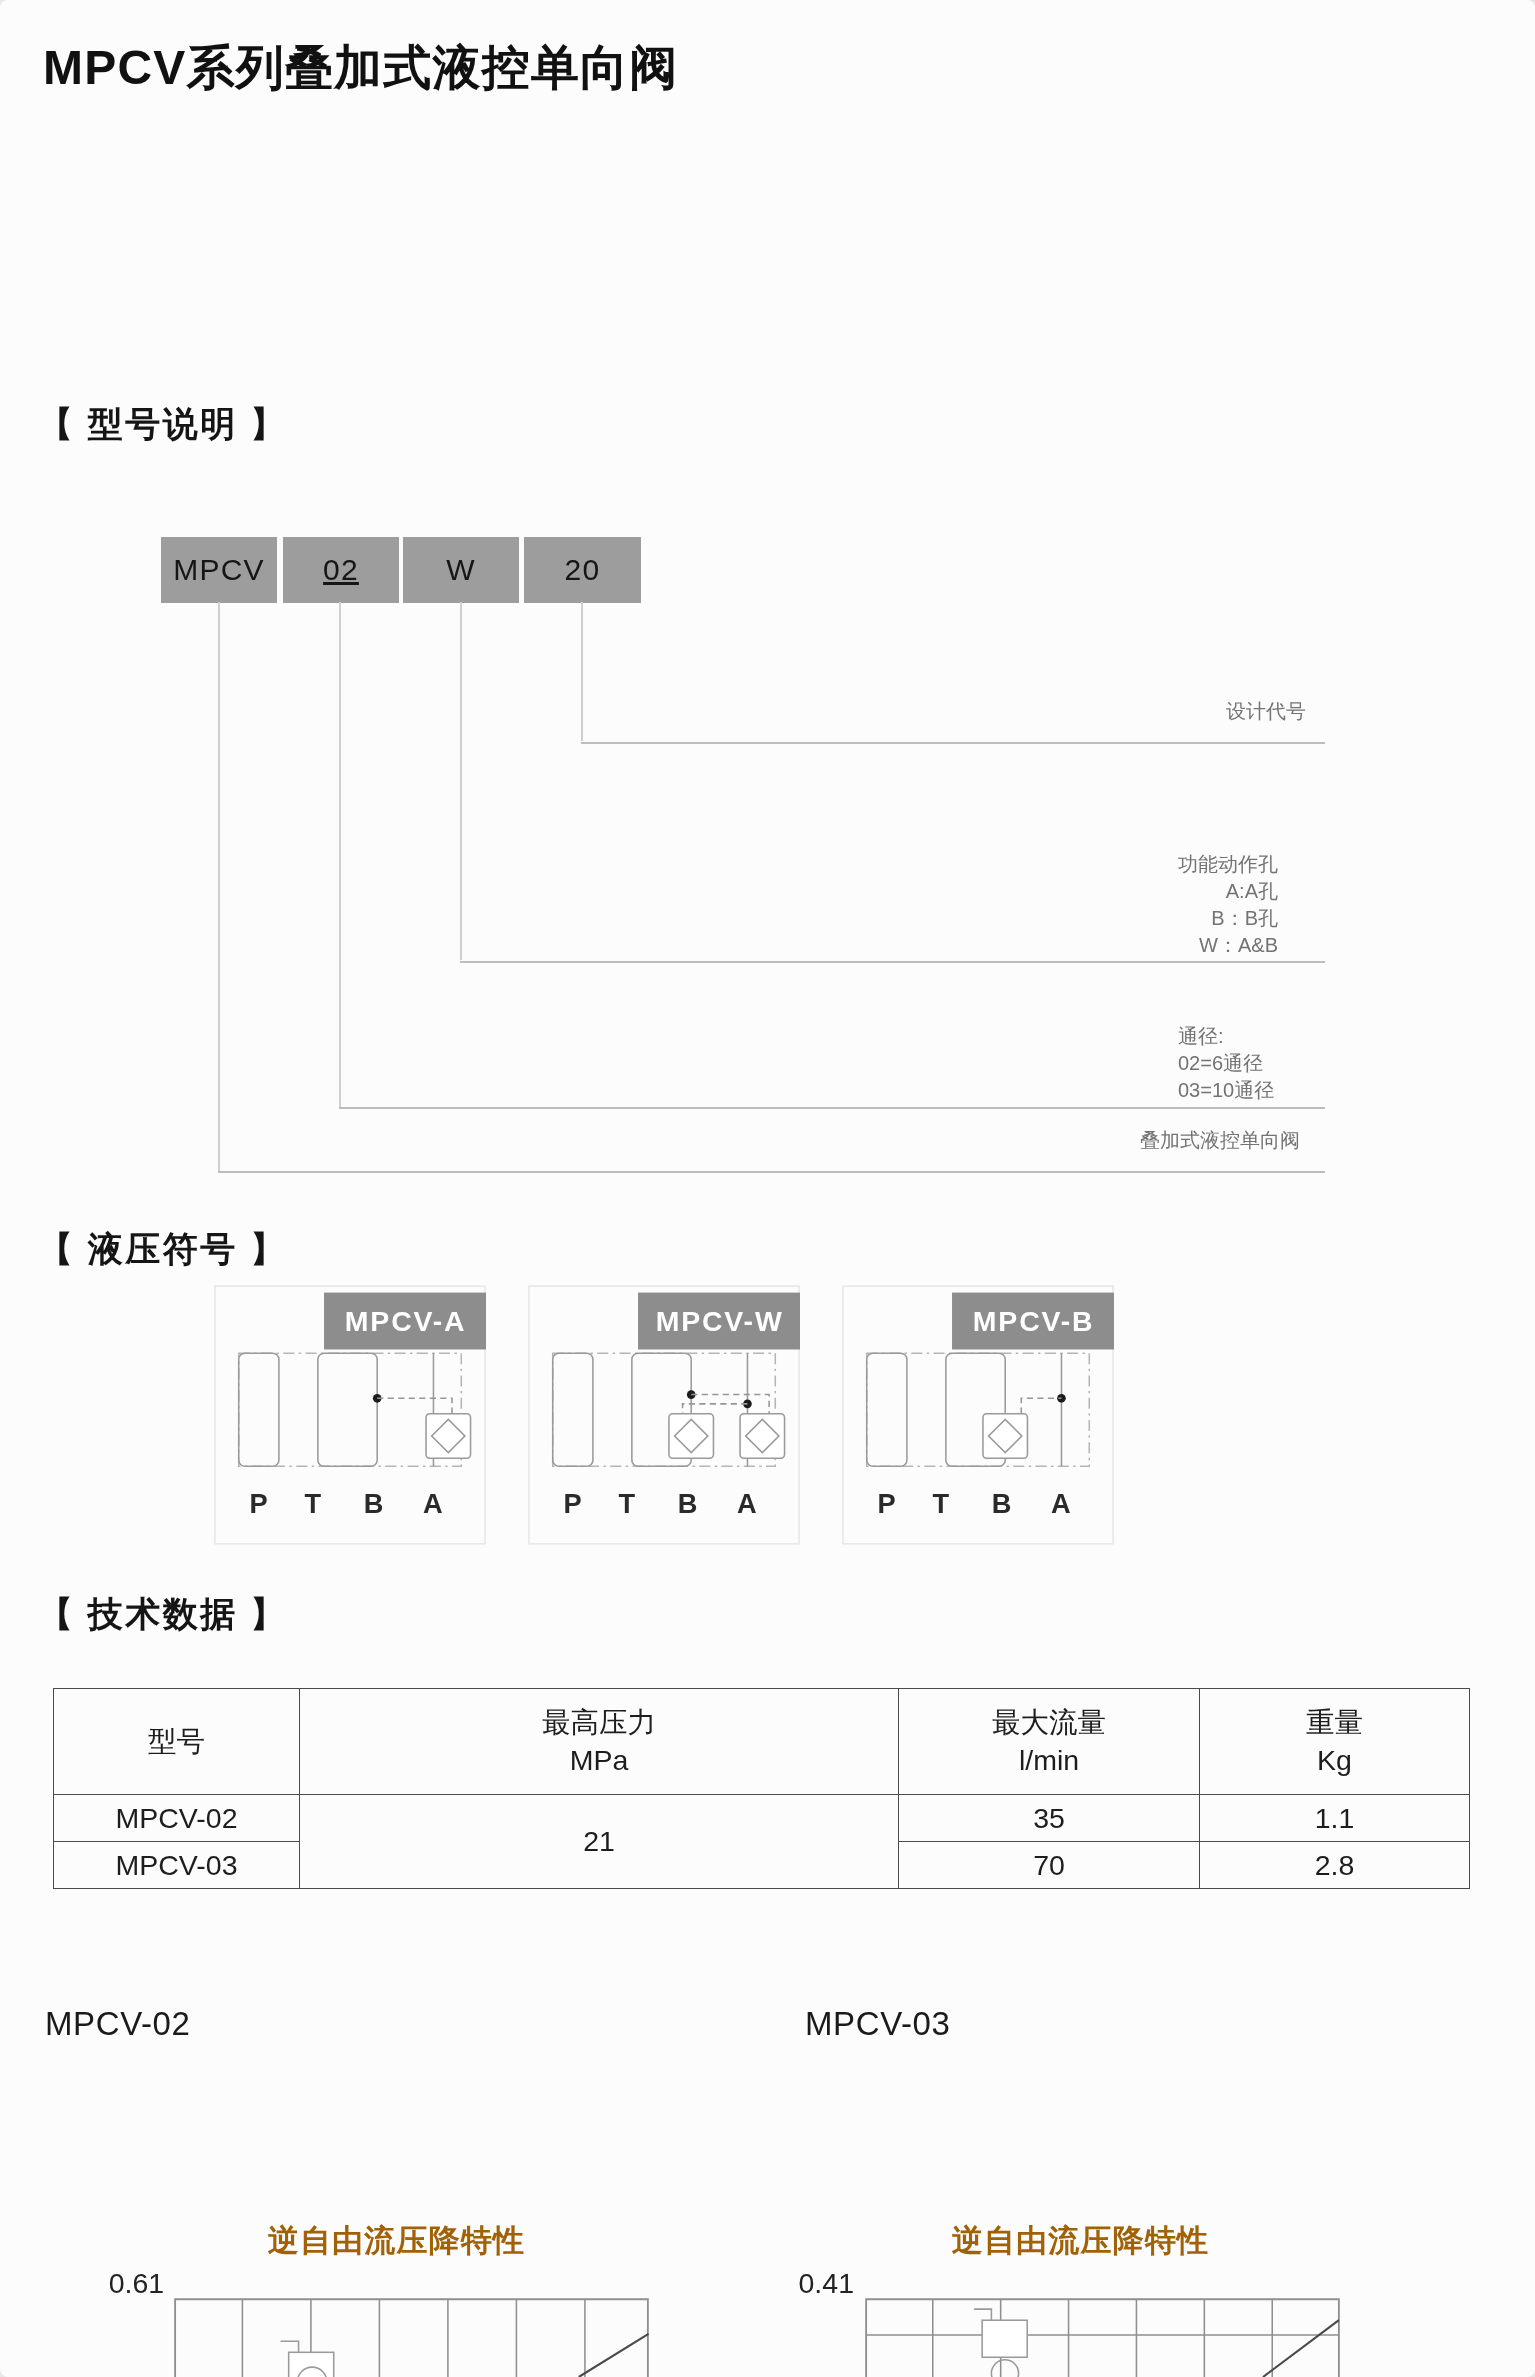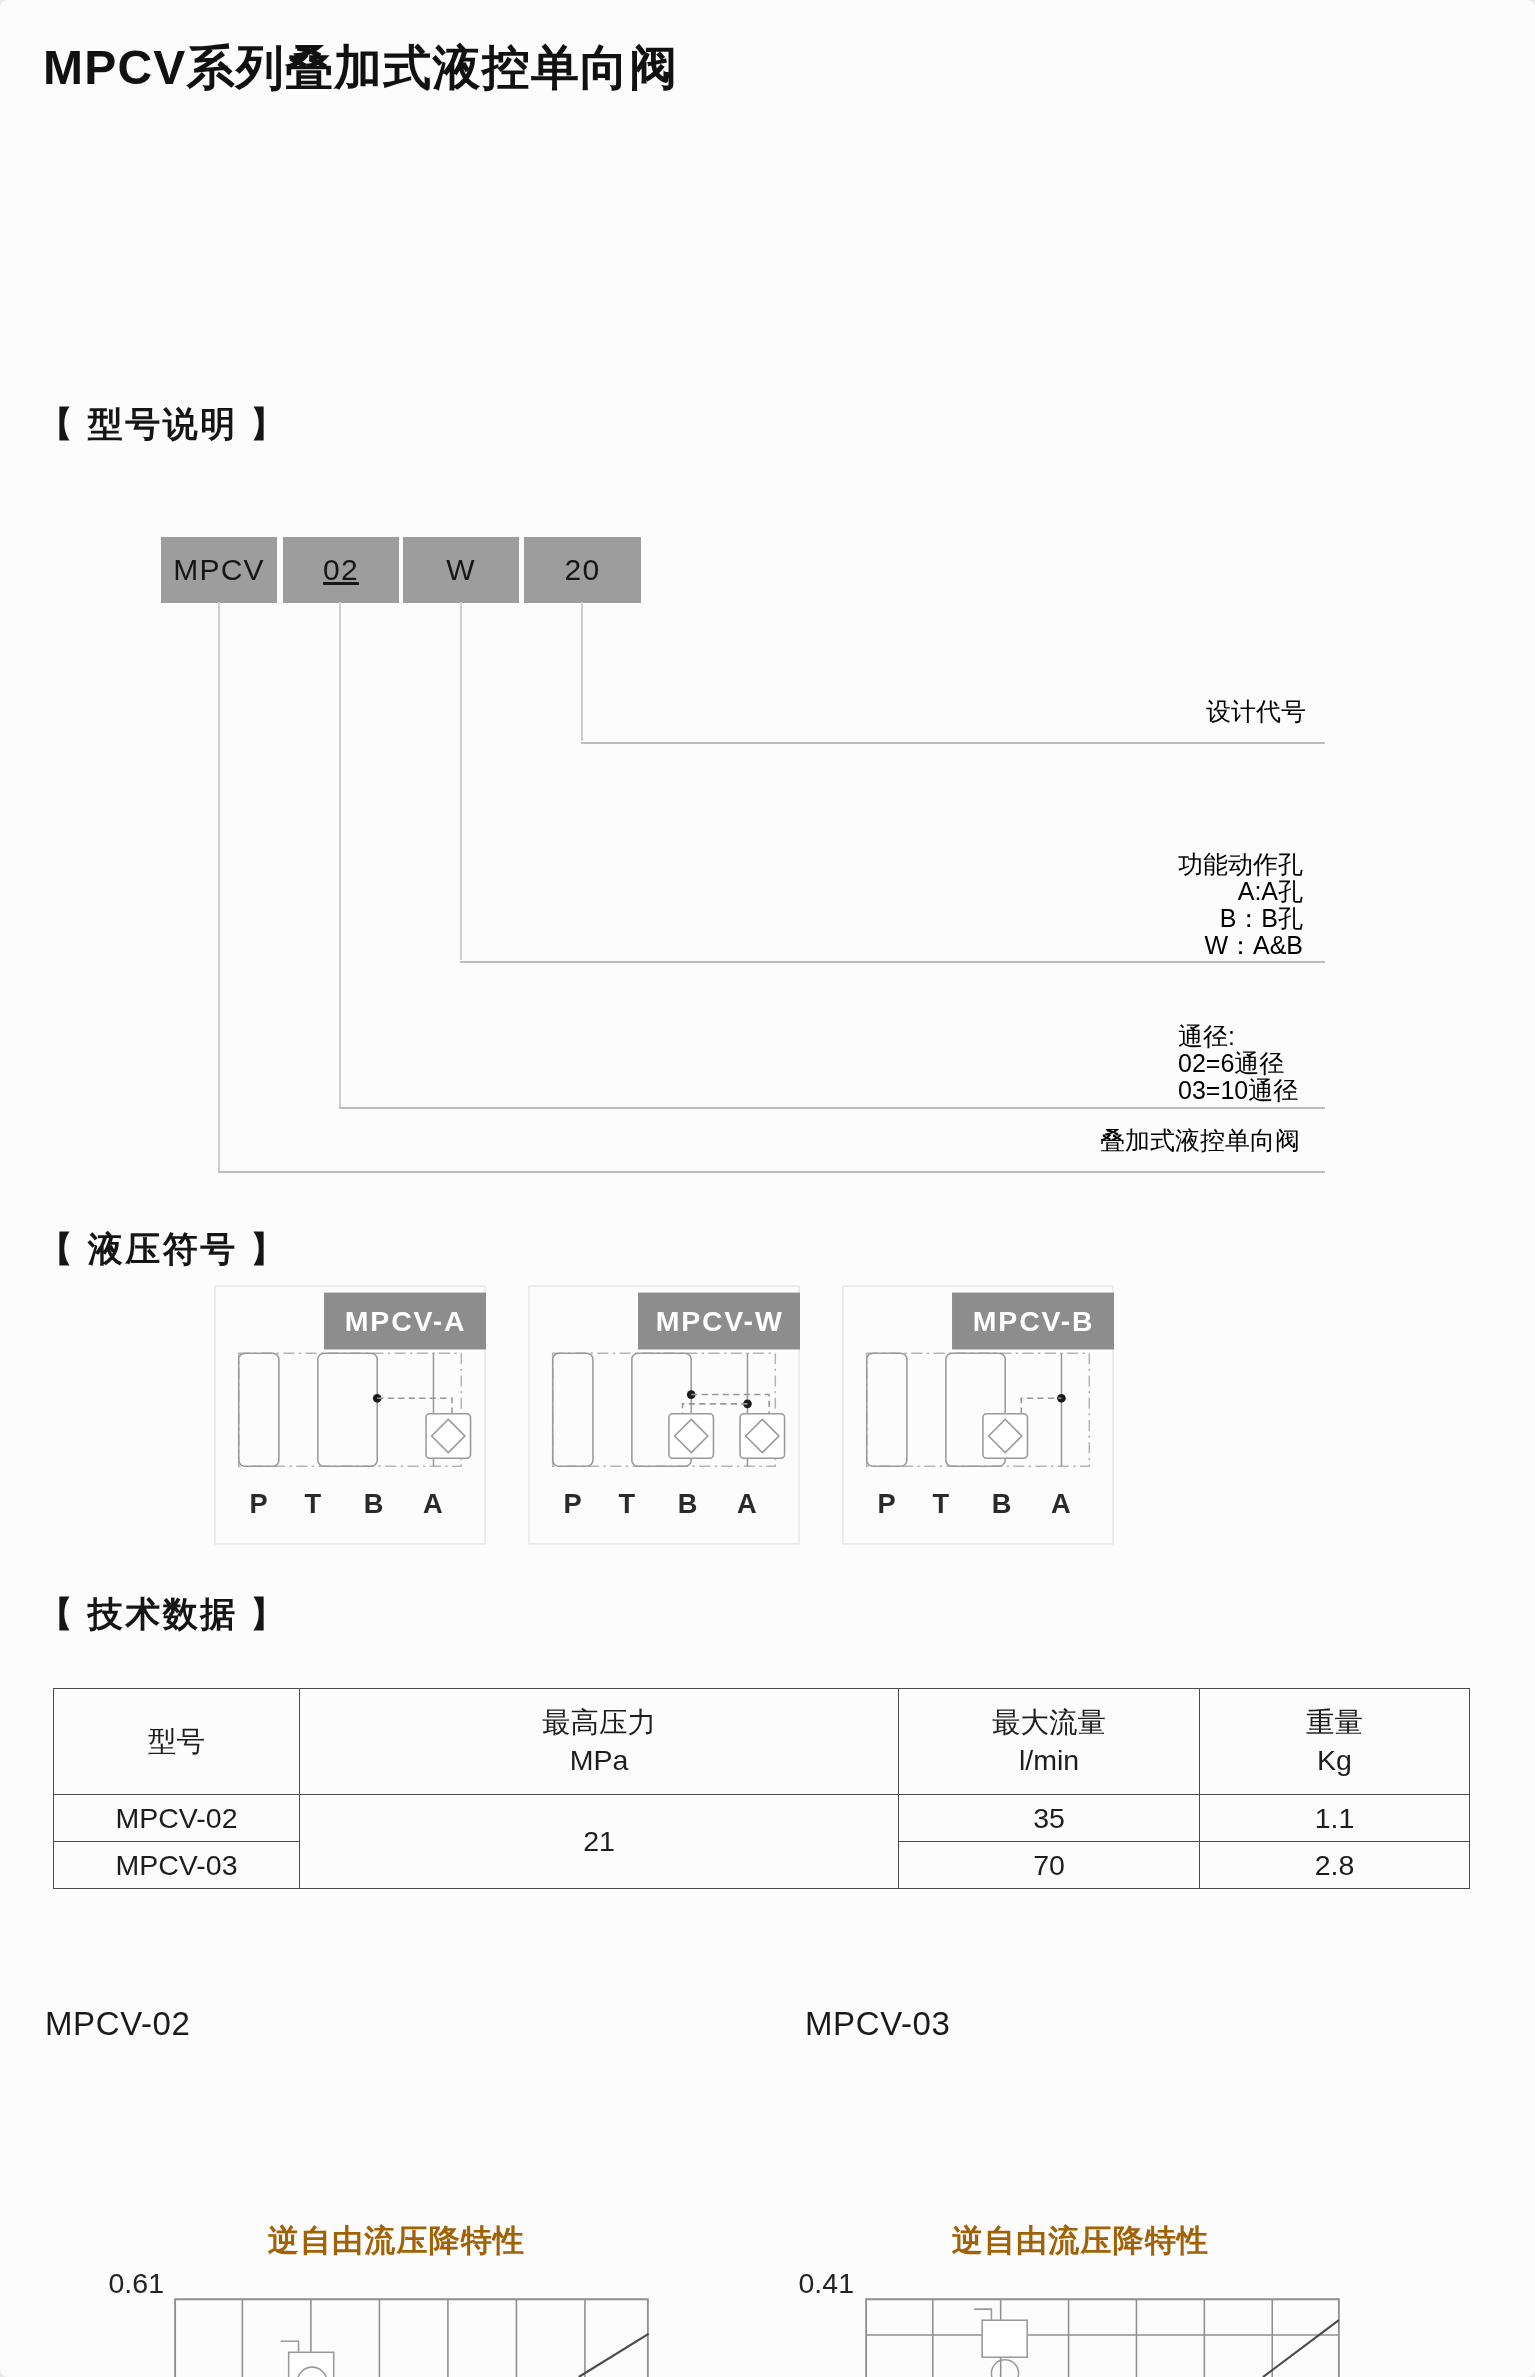--- a/index.html
+++ b/index.html
@@ -9,21 +9,21 @@
   }
   .abs{position:absolute;}
   .page-title{font-size:48px;font-weight:700;letter-spacing:1.2px;color:#111;}
   .section-h{font-size:35px;font-weight:600;color:#151515;letter-spacing:2.5px;}
   .code-box{
     height:66px;line-height:66px;text-align:center;background:#9d9d9d;
     color:#161616;font-size:30px;letter-spacing:1.2px;
   }
   .vline{width:1.9px;background:#cfcfcf;}
   .hline{height:1.9px;background:#bdbdbd;}
-  .callout-label{font-size:25px;color:#000000;line-height:27px;white-space:nowrap;}
+  .callout-label{font-size:20px;color:#737373;line-height:27px;white-space:nowrap;}
   .callout-right{text-align:right;}
   .card-svg{position:absolute;width:272px;height:260px;}
   .cardline{fill:none;stroke:#e2e2e2;stroke-width:2;}
   .dashdot{fill:none;stroke:#b5b5b5;stroke-width:2.5;stroke-dasharray:18 7 4 7;}
   .solidline{fill:none;stroke:#9a9a9a;stroke-width:2.5;}
   .solidfill{fill:#ffffff;stroke:#9a9a9a;stroke-width:2.5;}
   .pilotdash{fill:none;stroke:#969696;stroke-width:2.5;stroke-dasharray:10 7;}
   .bandtext{fill:#ffffff;font-size:46px;font-weight:600;letter-spacing:3px;text-anchor:middle;font-family:"Liberation Sans",sans-serif;}
   .porttext{fill:#2a2a2a;font-size:44px;font-weight:600;text-anchor:middle;font-family:"Liberation Sans",sans-serif;}
   table.tech{border-collapse:collapse;table-layout:fixed;background:#fcfcfc;}
@@ -200,21 +200,21 @@
         <td>70</td>
         <td>2.8</td>
       </tr>
     </tbody>
   </table>
 
   <div class="abs chart-heading" style="left:45px;top:2005px;">MPCV-02</div>
   <div class="abs chart-heading" style="left:805px;top:2005px;">MPCV-03</div>
 
   <div class="abs chart-title" style="left:180px;top:2220px;width:433px;">逆自由流压降特性</div>
-  <div class="abs tick-label" style="left:93px;top:2267px;width:71px;">0.61</div>
+  <div class="abs tick-label" style="left:101px;top:2267px;width:71px;text-align:center;">0.61</div>
 
   <svg class="abs" style="left:173px;top:2298px;" width="477" height="79" viewBox="0 0 770 128">
     <path class="frame" d="M2,128 L2,2 L768,2 L768,128"></path>
     <g>
       <line class="gridline" x1="111" y1="2" x2="111" y2="128"></line>
       <line class="gridline" x1="222" y1="2" x2="222" y2="128"></line>
       <line class="gridline" x1="333" y1="2" x2="333" y2="128"></line>
       <line class="gridline" x1="444" y1="2" x2="444" y2="128"></line>
       <line class="gridline" x1="555" y1="2" x2="555" y2="128"></line>
       <line class="gridline" x1="666" y1="2" x2="666" y2="128"></line>

